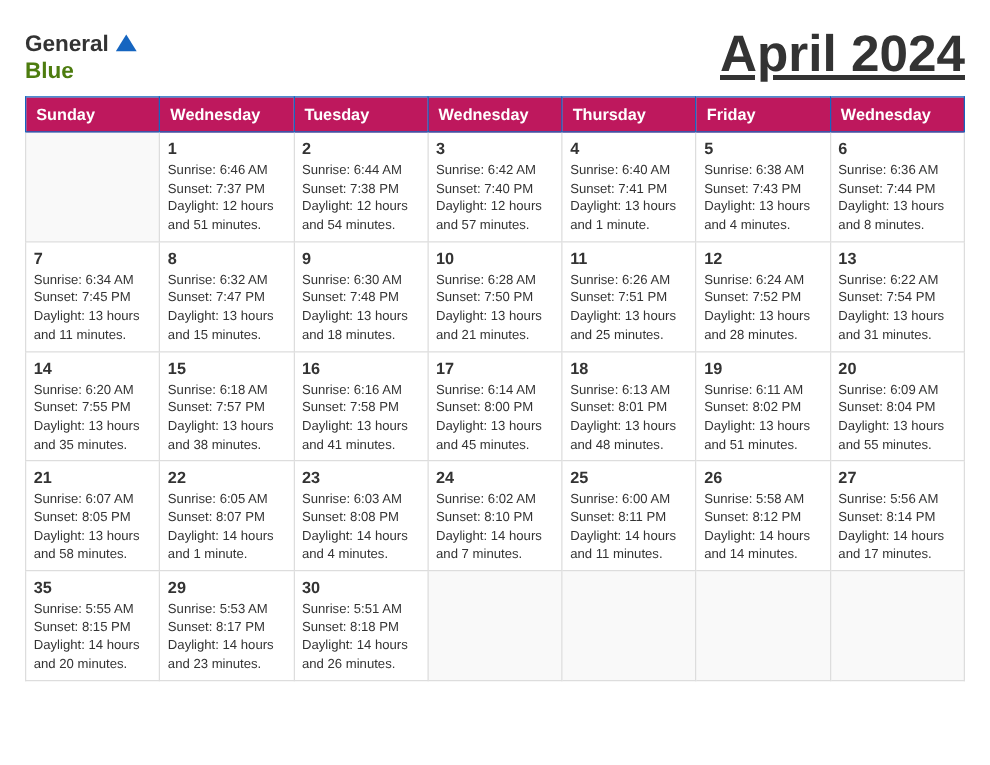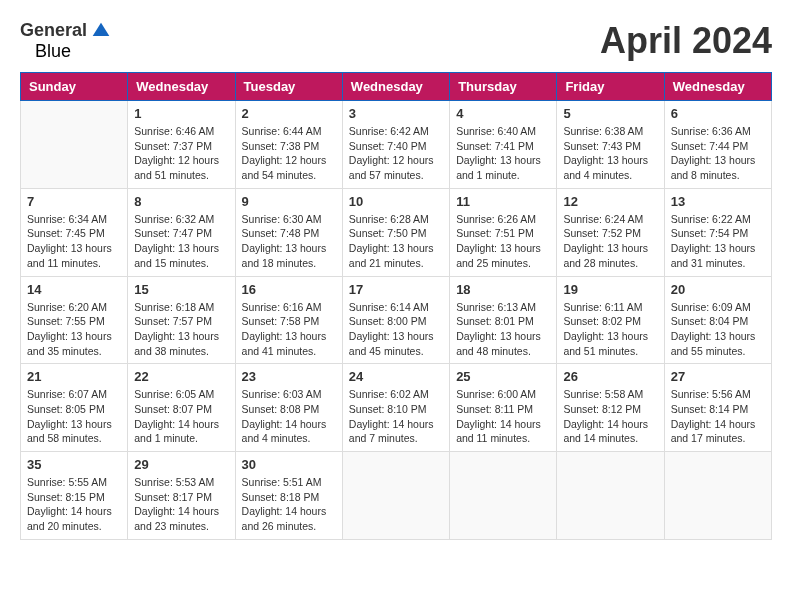--- a/index.html
+++ b/index.html
@@ -26,36 +26,36 @@
       align-items: center;
       gap: 2px;
     }
     .logo-general {
       font-size: 18px;
       font-weight: bold;
       color: #333;
     }
     .logo-blue {
       font-size: 18px;
-      font-weight: normal;
-      color: #000000;
-      margin-left: 15px;
+      font-weight: bold;
+      color: #4d7c0f;
     }
     .logo-icon {
       width: 20px;
       height: 20px;
       margin-left: 2px;
     }
     .title-section {
       text-align: right;
     }
     .month-title {
-      font-size: 36px;
-      font-weight: bold;
-      color: #333;
+      font-size: 41px;
+      font-weight: bold;
+      color: #333;
+      text-decoration: underline;
     }
     .location {
       font-size: 16px;
       color: #555;
     }
     .calendar {
       width: 100%;
       border-collapse: collapse;
       border: 1px solid #ccc;
     }

